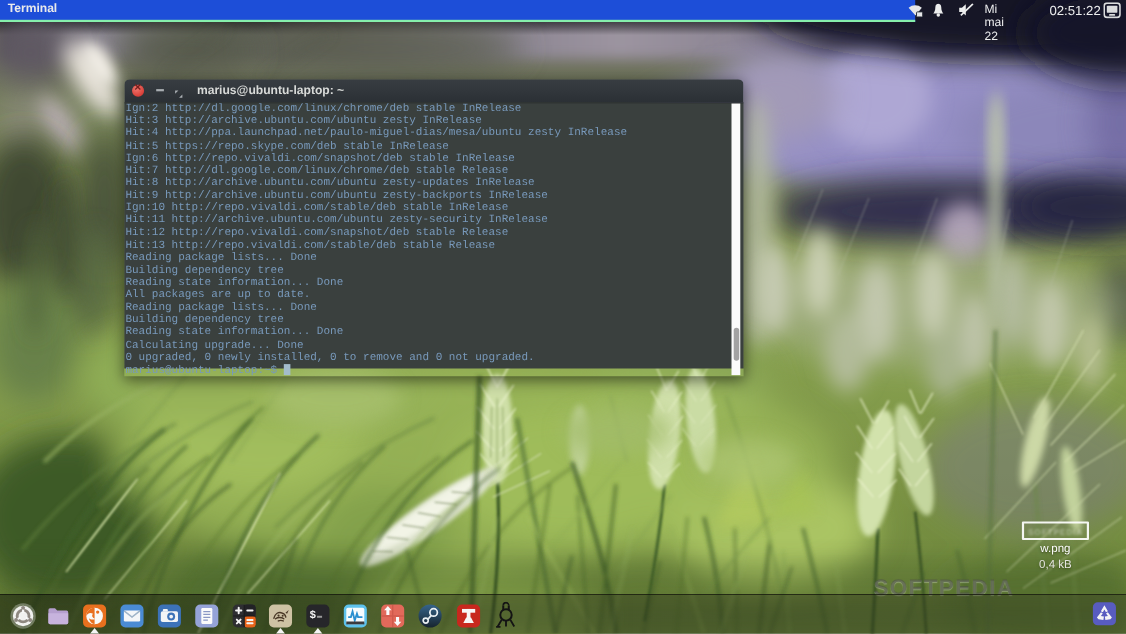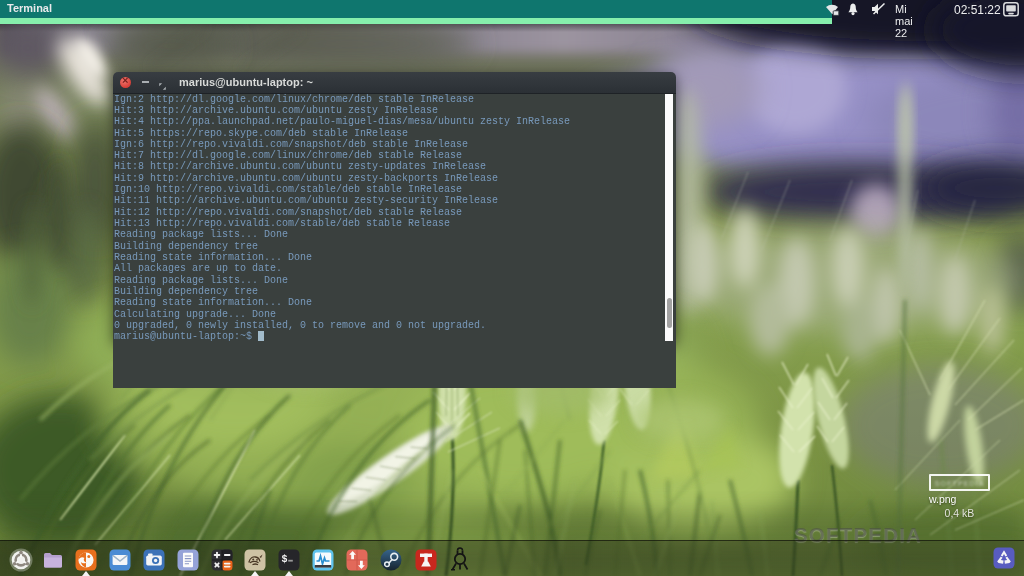--- a/index.html
+++ b/index.html
@@ -1,45 +1,45 @@
 <!DOCTYPE html>
 <html><head>
 <meta charset="utf-8">
 <style>
   html,body{margin:0;padding:0;}
   #desk{position:relative;width:1024px;height:576px;overflow:hidden;background:#6f8f4a;font-family:"Liberation Sans",sans-serif;}
   #bg{position:absolute;left:0;top:0;width:1024px;height:576px;}
   
-  #panel{position:absolute;left:0;top:0;width:832px;height:18px;background:#0f766e;border-bottom:6px solid #86efac;z-index:30;}
+  #panel{position:absolute;left:0;top:0;width:832px;height:18px;background:#1d4ed8;border-bottom:2px solid #86efac;z-index:30;}
   #panel .apptitle{position:absolute;left:7px;top:2px;font-size:11px;font-weight:bold;color:#e8e9eb;}
   #panel .pdate{position:absolute;left:895px;top:2.5px;font-size:11px;color:#ecedee;}
   #panel .ptime{position:absolute;left:954px;top:2.5px;font-size:12px;color:#ecedee;}
   #panel svg{position:absolute;top:0;}
   
   #term{position:absolute;left:113px;top:72px;width:563px;height:270px;z-index:20;border-radius:5px 5px 0 0;box-shadow:0 3px 14px rgba(0,0,0,0.55);}
   #ttl{position:absolute;left:0;top:0;width:563px;height:21px;background:linear-gradient(#383d42,#2b3035);border-radius:5px 5px 0 0;border-bottom:1px solid #1e2226;}
   #ttl .tname{position:absolute;left:66px;top:3.5px;font-size:11px;font-weight:bold;color:#d8dad8;}
   #closeb{position:absolute;left:7px;top:5px;width:11px;height:11px;border-radius:50%;background:radial-gradient(circle at 38% 32%,#f07870,#d83f38 70%);}
   #closeb:after{content:"×";position:absolute;left:2.1px;top:-3.1px;font-size:11px;font-weight:bold;color:#79201d;}
   #minb{position:absolute;left:29px;top:9px;width:7px;height:2px;background:#a9aeb2;}
   #maxb{position:absolute;left:45px;top:5px;width:9px;height:9px;}
-  #tbody{position:absolute;left:0;top:21px;width:563px;height:295px;background:#3a403e;}
+  #tbody{position:absolute;left:0;top:21px;width:563px;height:242px;background:#3a403e;}
   #tscroll{position:absolute;right:3px;top:1px;width:8px;height:247px;background:#fbfbfb;}
   #tthumb{position:absolute;left:1.5px;top:204px;width:5px;height:30px;background:#a2a2a2;border-radius:2.5px;}
   #ttext{position:absolute;left:1px;top:0.6px;font-family:"Liberation Mono",monospace;font-size:10px;line-height:11.32px;color:#7899bb;white-space:pre;}
   #cursor{display:inline-block;width:5.88px;height:10px;background:#a3bccb;vertical-align:-2px;}
   
   #dock{position:absolute;left:0;top:540px;width:1024px;height:36px;background:linear-gradient(90deg, rgba(20,24,12,0.5), rgba(38,42,24,0.38) 45%, rgba(46,50,30,0.34));border-top:1px solid rgba(12,14,8,0.65);z-index:25;}
   .dicon{position:absolute;top:8px;width:22px;height:22px;border-radius:4.5px;}
   .tri{position:absolute;top:29.5px;width:0;height:0;border-left:4.5px solid transparent;border-right:4.5px solid transparent;border-bottom:5.5px solid #f4f4f4;}
   
   #wm{position:absolute;left:770px;top:523px;font-size:20.5px;font-weight:bold;letter-spacing:1.2px;color:rgba(72,74,70,0.55);text-shadow:0 1px 1px rgba(255,255,255,0.30);z-index:10;margin-left:24px;}
   #dragbox{position:absolute;left:929px;top:474px;width:57px;height:13px;border:2px solid rgba(255,255,255,0.92);border-radius:1px;z-index:10;}
   #dragbox span{position:absolute;left:3.5px;top:2.5px;font-size:7.5px;font-weight:bold;color:rgba(255,255,255,0.38);filter:blur(1px);letter-spacing:0.8px;}
-  #dragname{position:absolute;left:929px;top:493px;width:61px;font-size:10.5px;color:#fdfdfd;text-shadow:0 1px 2px rgba(40,50,20,0.8);z-index:10;}
+  #dragname{position:absolute;left:929px;top:493px;width:61px;text-align:center;font-size:10.5px;color:#fdfdfd;text-shadow:0 1px 2px rgba(40,50,20,0.8);z-index:10;}
   #dragsize{position:absolute;left:929px;top:506.5px;width:61px;text-align:center;font-size:10.5px;color:#e4e4de;text-shadow:0 1px 2px rgba(40,50,20,0.7);z-index:10;}
 </style>
 </head>
 <body>
 <div id="desk">
   <svg id="bg" viewBox="0 0 1024 576" preserveAspectRatio="none">
     <defs>
       <linearGradient id="base" x1="0" y1="0" x2="0" y2="1">
         <stop offset="0" stop-color="#5c5a58"></stop>
         <stop offset="0.06" stop-color="#6c6a62"></stop>

